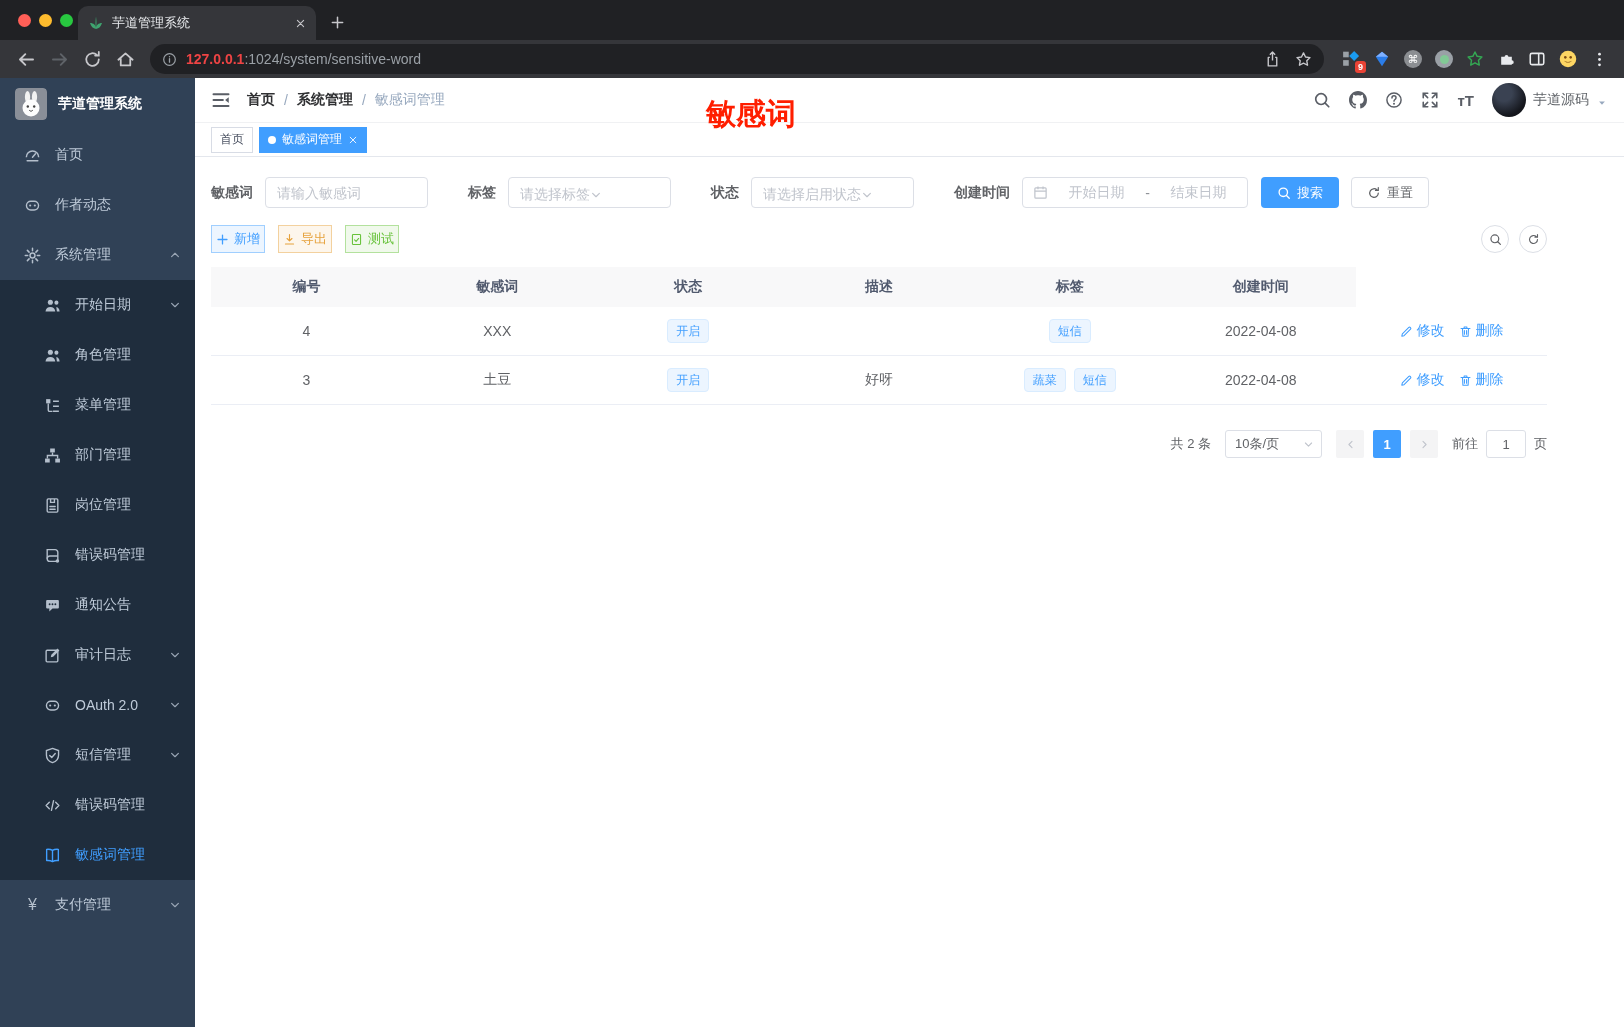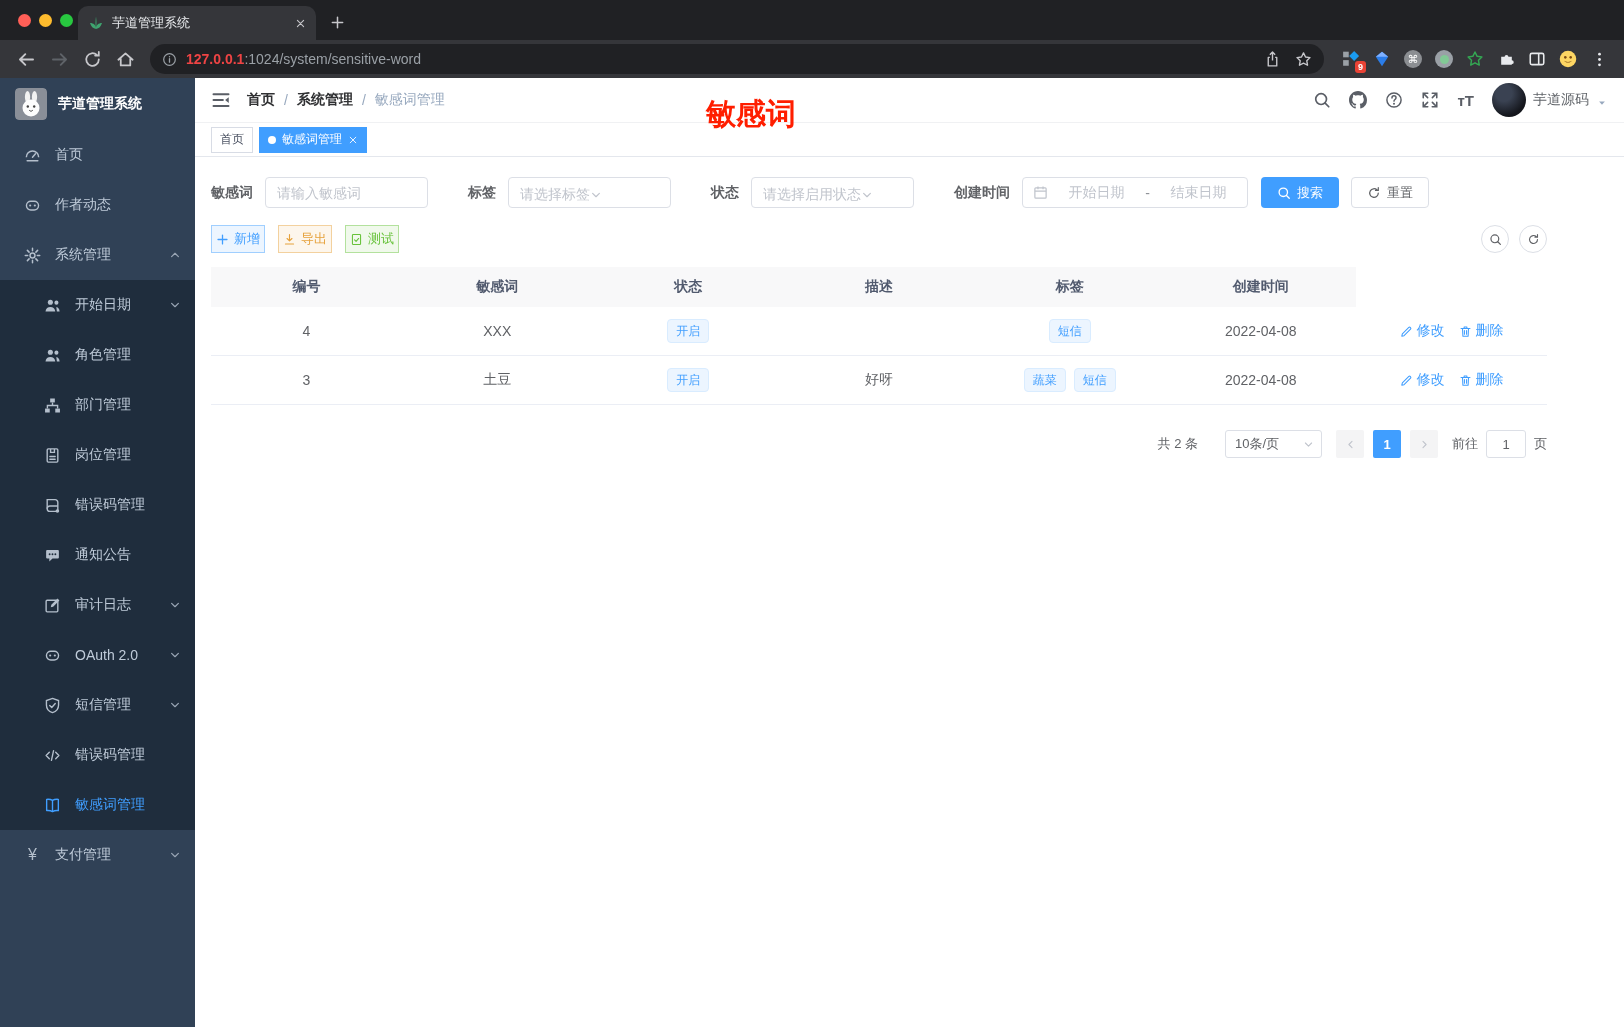--- a/index.html
+++ b/index.html
@@ -118,21 +118,21 @@
   .tbody .tcell { height:49px; border-bottom:1px solid #ebeef5; }
   .eltag { height:24px; padding:0 8px; display:inline-flex; align-items:center; border-radius:4px;
     background:#ecf5ff; border:1px solid #d9ecff; color:#409eff; font-size:12px; }
   .op-link { color:#409eff; display:inline-flex; align-items:center; gap:4px; cursor:pointer; font-size:14px; }
   .op-link .bic { width:13px; height:13px; }
   .ops { gap:14px; }
 
   .pager { margin-top:25px; display:flex; align-items:center; justify-content:flex-end; gap:14px;
     font-size:13px; color:#606266; }
   .psize { width:97px; height:28px; border:1px solid #dcdfe6; border-radius:3px; background:#fff;
-    display:flex; align-items:center; justify-content:space-between; padding:0 7px 0 9px; color:#606266; cursor:pointer;margin-left:13px; }
+    display:flex; align-items:center; justify-content:space-between; padding:0 7px 0 9px; color:#606266; cursor:pointer; }
   .psize .chev { color:#c0c4cc; margin:0; width:11px; height:11px; }
   .pgroup { display:flex; align-items:center; gap:9px; }
   .pbtn { min-width:28px; height:28px; border-radius:2px; background:#f4f4f5; color:#c0c4cc;
     display:flex; align-items:center; justify-content:center; cursor:pointer; }
   .pbtn .bic { width:11px; height:11px; }
   .pbtn.cur { background:#409eff; color:#fff; font-weight:700; font-size:13px; }
   .goto { display:flex; align-items:center; gap:8px; }
   .goto-input { width:40px; height:28px; border:1px solid #dcdfe6; border-radius:3px; text-align:center;
     font-size:13px; color:#606266; font-family:inherit; }
 </style>
@@ -455,20 +455,26 @@
         <span>开始日期</span>
         <svg class="ic chev">
             <use href="#s-chev"></use>
           </svg>
       </div>
       <div class="mi">
         <svg class="ic mic">
             <use href="#s-users"></use>
           </svg>
         <span>角色管理</span>
+      </div>
+      <div class="mi">
+        <svg class="ic mic">
+            <use href="#s-tree"></use>
+          </svg>
+        <span>菜单管理</span>
       </div>
       <div class="mi">
         <svg class="ic mic">
             <use href="#s-org"></use>
           </svg>
         <span>部门管理</span>
       </div>
       <div class="mi">
         <svg class="ic mic">
             <use href="#s-badge"></use>

